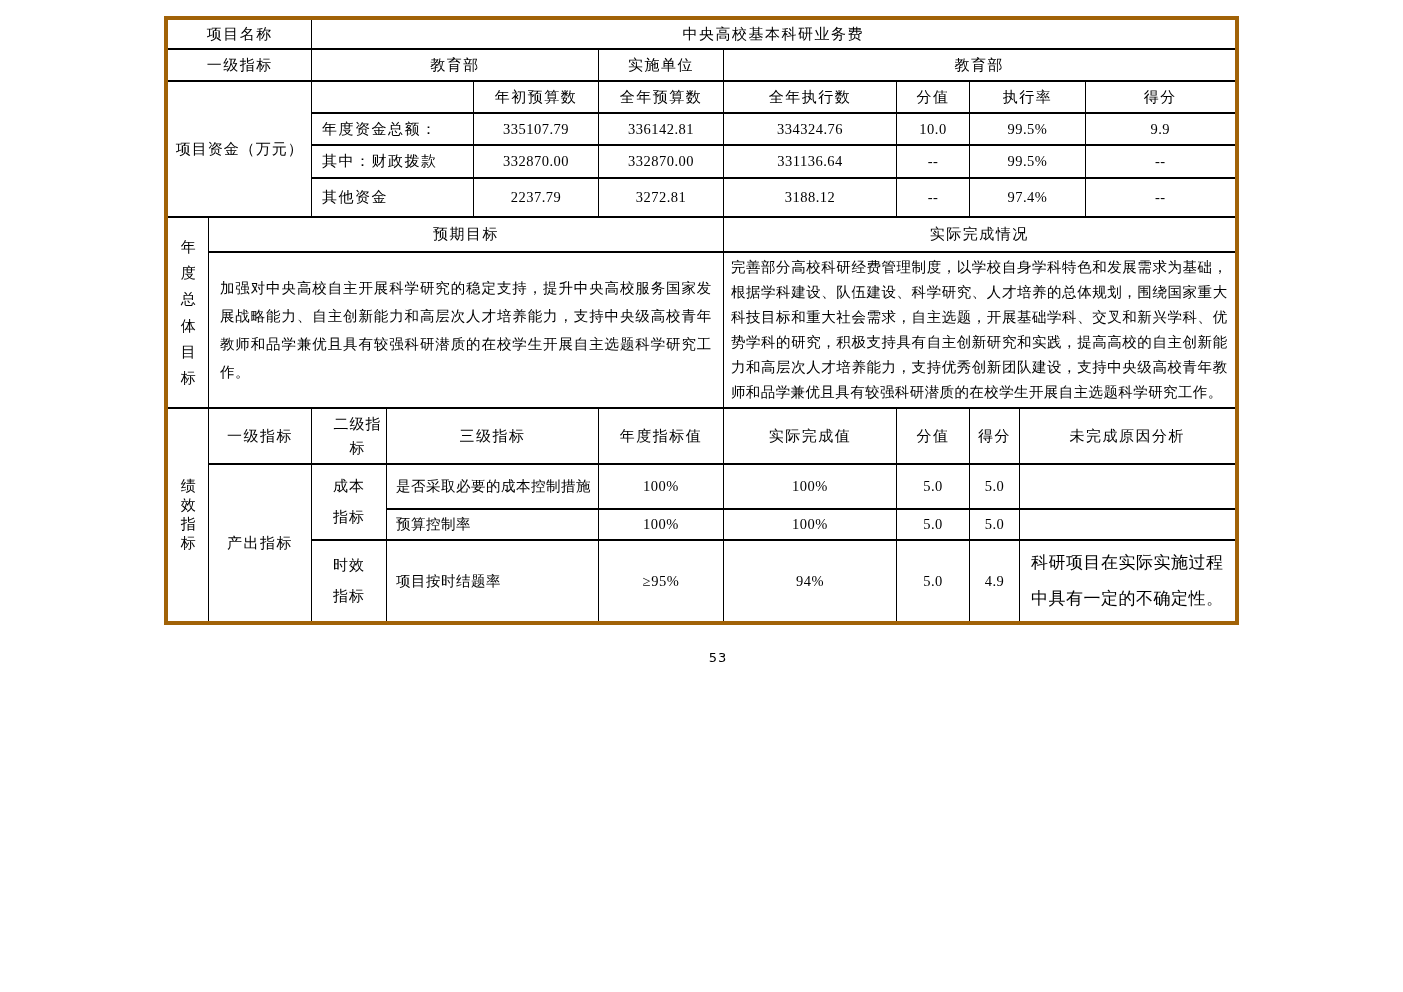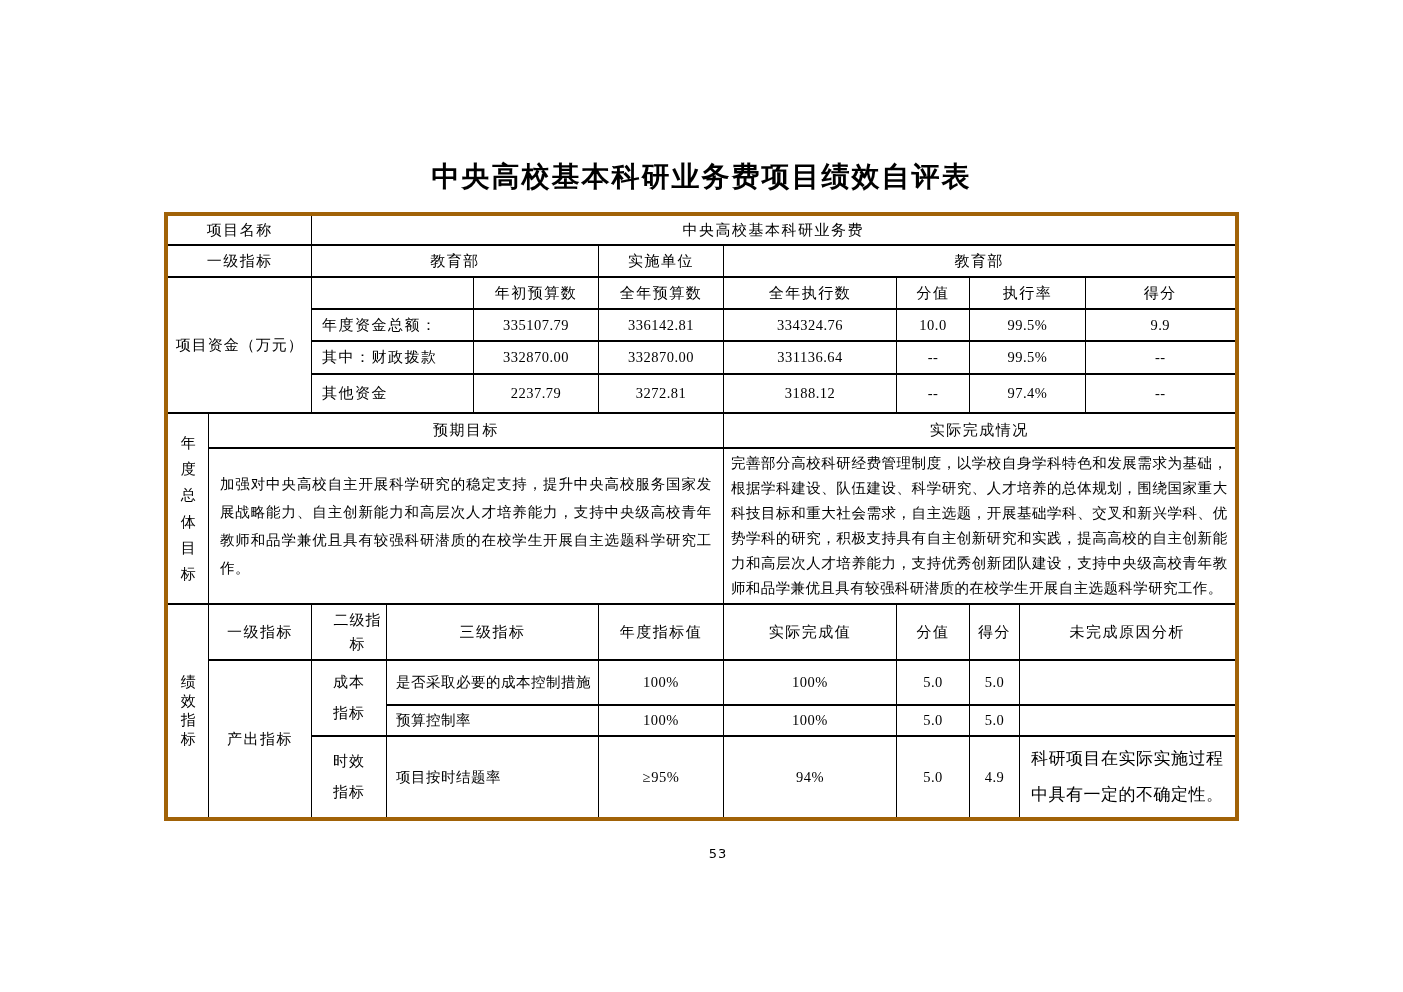--- a/index.html
+++ b/index.html
@@ -117,21 +117,20 @@
     letter-spacing: 1px;
     font-family: "DejaVu Sans", sans-serif;
     padding-left: 33px;
   }
 </style>
 </head>
 <body>
 
 <div class="page">
 
-  <h1 class="doc-title">中央高校基本科研业务费项目绩效自评表</h1>
 
   <table class="main">
     <colgroup>
       <col style="width:42px">
         <col style="width:103px">
         <col style="width:75px">
         <col style="width:87px">
       <col style="width:125px">
         <col style="width:125px">
         <col style="width:173px">

